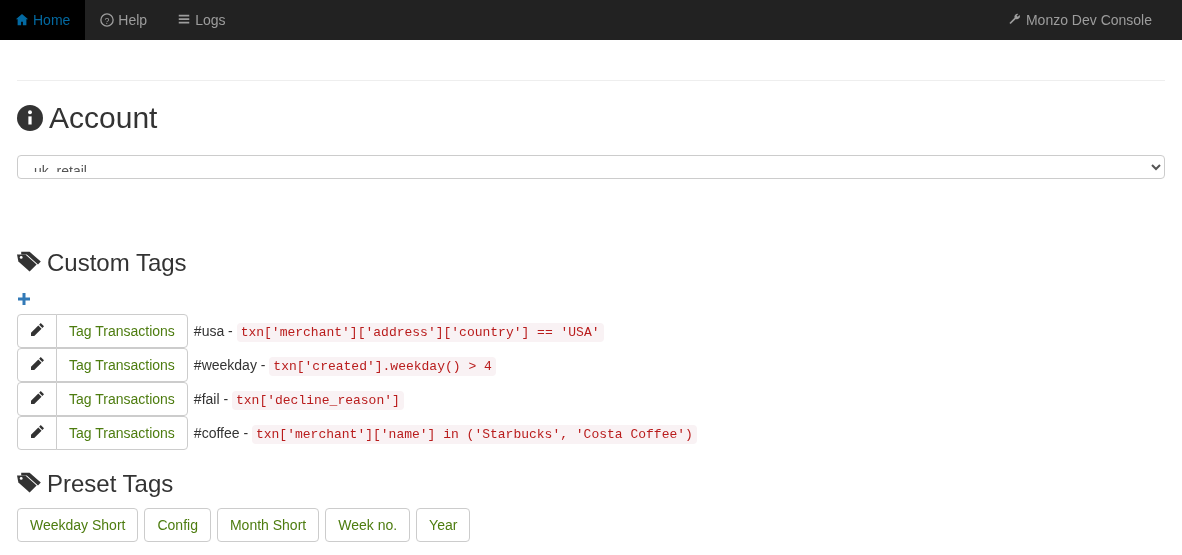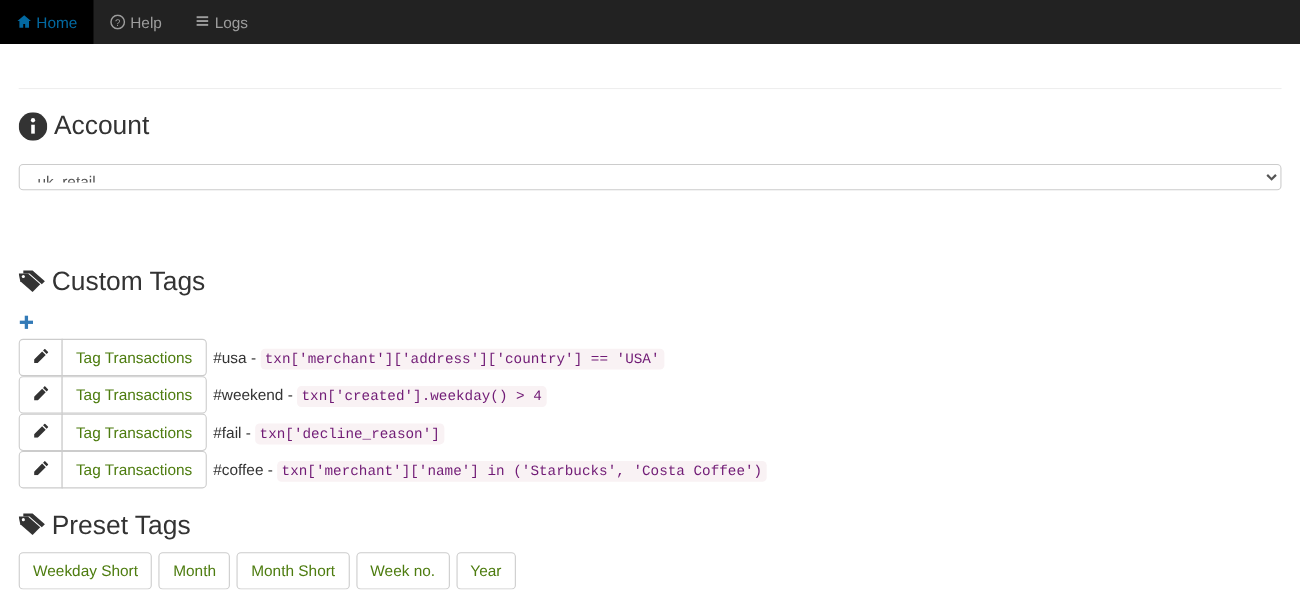--- a/index.html
+++ b/index.html
@@ -25,21 +25,21 @@
       text-decoration: none;
     }
     .nav-item.active { background: #000; color: #0369a1; }
     .nav-icon { margin-right: 4px; display: inline-flex; align-items: center; }
     .nav-icon svg { width: 14px; height: 14px; fill: currentColor; }
     
     .container { padding: 0 17px; max-width: 1182px; }
     
     .hr-line { border: 0; border-top: 1px solid #eee; margin: 40px 0 20px 0; }
     
-    h2 { font-size: 24px; font-weight: 500; margin: 20px 0 10px 0; display: flex; align-items: center; color: #333; }
+    h2 { font-size: 30px; font-weight: 500; margin: 20px 0 10px 0; display: flex; align-items: center; color: #333; }
     h2 .heading-icon { margin-right: 6px; display: inline-flex; }
     h2 .heading-icon svg { width: 26px; height: 26px; fill: #333; }
     
     h3 { font-size: 24px; font-weight: 400; margin: 20px 0 10px 0; display: flex; align-items: center; color: #333; }
     h3 .heading-icon { margin-right: 2px; display: inline-flex; }
     h3 .heading-icon svg { width: 28px; height: 28px; fill: #333; }
     
     .form-select {
       width: 100%;
       padding: 6px 12px;
@@ -74,21 +74,21 @@
     .btn-group { display: flex; }
     .btn-group .btn:first-child { border-top-right-radius: 0; border-bottom-right-radius: 0; }
     .btn-group .btn:last-child { border-top-left-radius: 0; border-bottom-left-radius: 0; margin-left: -1px; }
     .btn-icon svg { width: 13px; height: 13px; fill: #333; }
     .btn-edit { width: 40px; padding: 6px; }
     
     .tag-text { margin-left: 6px; font-size: 14px; color: #333; }
     .code-inline {
       font-family: Menlo, Monaco, Consolas, "Courier New", monospace;
       font-size: 13px;
-      color: #701a75;
+      color: #b91c1c;
       background: #f9f2f4;
       padding: 2px 4px;
       border-radius: 4px;
     }
     
     .preset-row { display: flex; gap: 6px; flex-wrap: wrap; margin-top: 10px; }
   </style>
 </head>
 <body>
 
@@ -113,20 +113,30 @@
     </a>
     <a class="nav-item">
       <span class="nav-icon">
           <svg viewBox="0 0 16 16">
             <rect x="2" y="2" width="12" height="2"></rect>
             <rect x="2" y="6" width="12" height="2"></rect>
             <rect x="2" y="10" width="12" height="2"></rect>
           </svg>
         </span>
       <span>Logs</span>
+    </a>
+  </div>
+  <div class="navbar-right">
+    <a class="nav-item">
+      <span class="nav-icon">
+          <svg viewBox="0 0 16 16">
+            <path d="M13.5 2.5a3.5 3.5 0 01-4.6 4.3L3 12.7l-1.4-1.4 5.9-5.9A3.5 3.5 0 0111.8 1l-2 2 1.4 1.4 2-2c.1.3.3.7.3 1.1z"></path>
+          </svg>
+        </span>
+      <span>Monzo Dev Console</span>
     </a>
   </div>
 </div>
 
 <div class="container">
   <hr class="hr-line">
 
   <h2>
     <span class="heading-icon">
         <svg viewBox="0 0 16 16">
@@ -174,21 +184,21 @@
       <div class="btn-group">
         <button class="btn btn-edit">
             <span class="btn-icon"><svg viewBox="0 0 16 16">
                 <path d="M12 0l4 4-2 2-4-4zM9 3l4 4-9 9H0v-4z"></path>
               </svg></span>
           </button>
         <button class="btn">
             <span>Tag Transactions</span>
           </button>
       </div>
-      <span class="tag-text"><span>#weekend</span><span> - </span><span class="code-inline">txn['created'].weekday() &gt; 4</span></span>
+      <span class="tag-text"><span>#weekday</span><span> - </span><span class="code-inline">txn['created'].weekday() &gt; 4</span></span>
     </div>
     <div class="tag-row">
       <div class="btn-group">
         <button class="btn btn-edit">
             <span class="btn-icon"><svg viewBox="0 0 16 16">
                 <path d="M12 0l4 4-2 2-4-4zM9 3l4 4-9 9H0v-4z"></path>
               </svg></span>
           </button>
         <button class="btn">
             <span>Tag Transactions</span>
@@ -219,21 +229,21 @@
           <circle cx="3" cy="4" r="1" fill="#fff"></circle>
         </svg>
       </span>
     <span>Preset Tags</span>
   </h3>
   <div class="preset-row">
     <button class="btn">
         <span>Weekday Short</span>
       </button>
     <button class="btn">
-        <span>Month</span>
+        <span>Config</span>
       </button>
     <button class="btn">
         <span>Month Short</span>
       </button>
     <button class="btn">
         <span>Week no.</span>
       </button>
     <button class="btn">
         <span>Year</span>
       </button>

